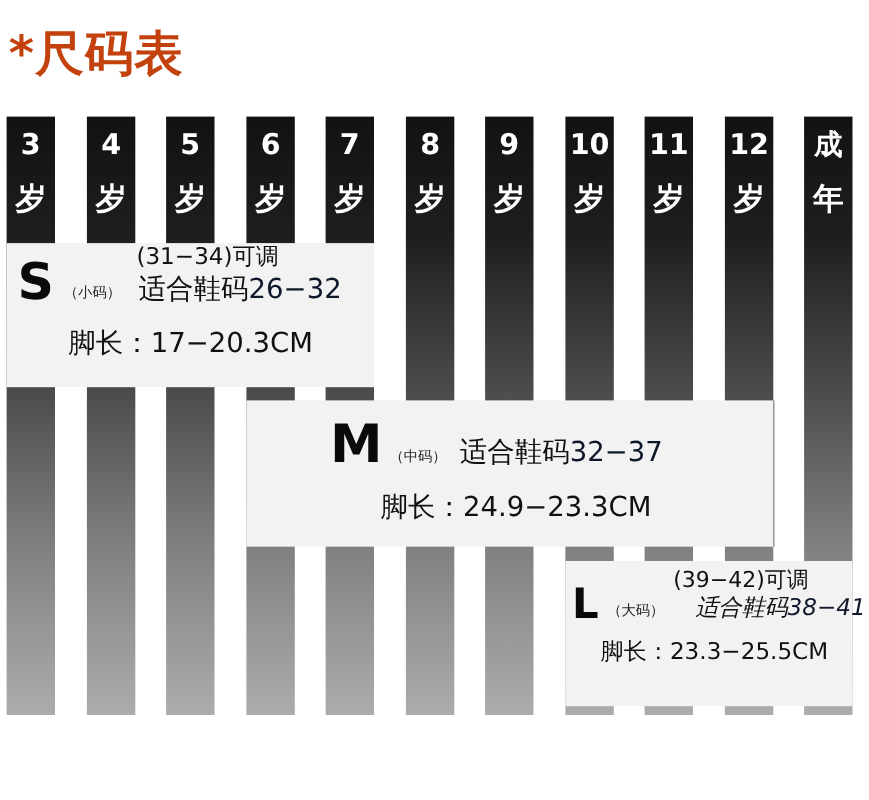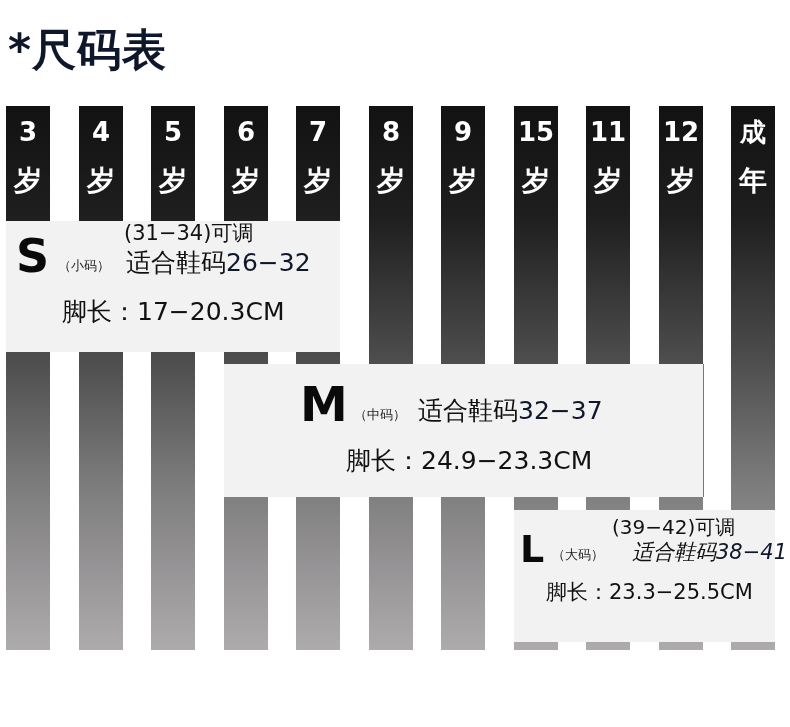--- a/index.html
+++ b/index.html
@@ -1,17 +1,17 @@
 <!DOCTYPE html>
 <html><head>
 <meta charset="utf-8">
 <style>
   html, body { margin:0; padding:0; background:#ffffff; }
   body { width:790px; height:727px; position:relative; overflow:hidden; font-family:"DejaVu Sans","Liberation Sans",sans-serif; }
-  .title { position:absolute; left:8px; top:22px; font-size:44px; font-weight:bold; color:#0f172a; letter-spacing:1px; line-height:56px; }
+  .title { position:absolute; left:8px; top:22px; font-size:44px; font-weight:bold; color:#c2410c; letter-spacing:1px; line-height:56px; }
   .col { position:absolute; top:106px; width:44px; height:544px;
          background:linear-gradient(to bottom,#121212 0%,#1e1e1e 20%,#4a4a4a 45%,#7e7d7e 70%,#aeabad 100%); }
   .col .num { position:absolute; top:10px; left:0; width:100%; text-align:center; color:#fff; font-weight:bold; font-size:26px; line-height:32px; }
   .col .unit { position:absolute; top:58px; left:0; width:100%; text-align:center; color:#fff; font-weight:bold; font-size:28px; line-height:34px; }
   .panel { position:absolute; background:#f2f2f2; }
   .panel .big { position:absolute; font-weight:bold; color:#0a0a0a; line-height:1; }
   .panel .small { position:absolute; font-size:13px; color:#222; }
   .panel .adj { position:absolute; font-size:21px; color:#111; }
   .panel .fit { position:absolute; font-size:25px; color:#111; white-space:nowrap; }
   .panel .fit .red { color:#0f172a;margin-top:16px; }
@@ -44,21 +44,21 @@
   </div>
 <div class="col" style="left:369px">
     <div class="num">8</div>
     <div class="unit">岁</div>
   </div>
 <div class="col" style="left:441px">
     <div class="num">9</div>
     <div class="unit">岁</div>
   </div>
 <div class="col" style="left:514px">
-    <div class="num">15</div>
+    <div class="num">10</div>
     <div class="unit">岁</div>
   </div>
 <div class="col" style="left:586px">
     <div class="num">11</div>
     <div class="unit">岁</div>
   </div>
 <div class="col" style="left:659px">
     <div class="num">12</div>
     <div class="unit">岁</div>
   </div>

